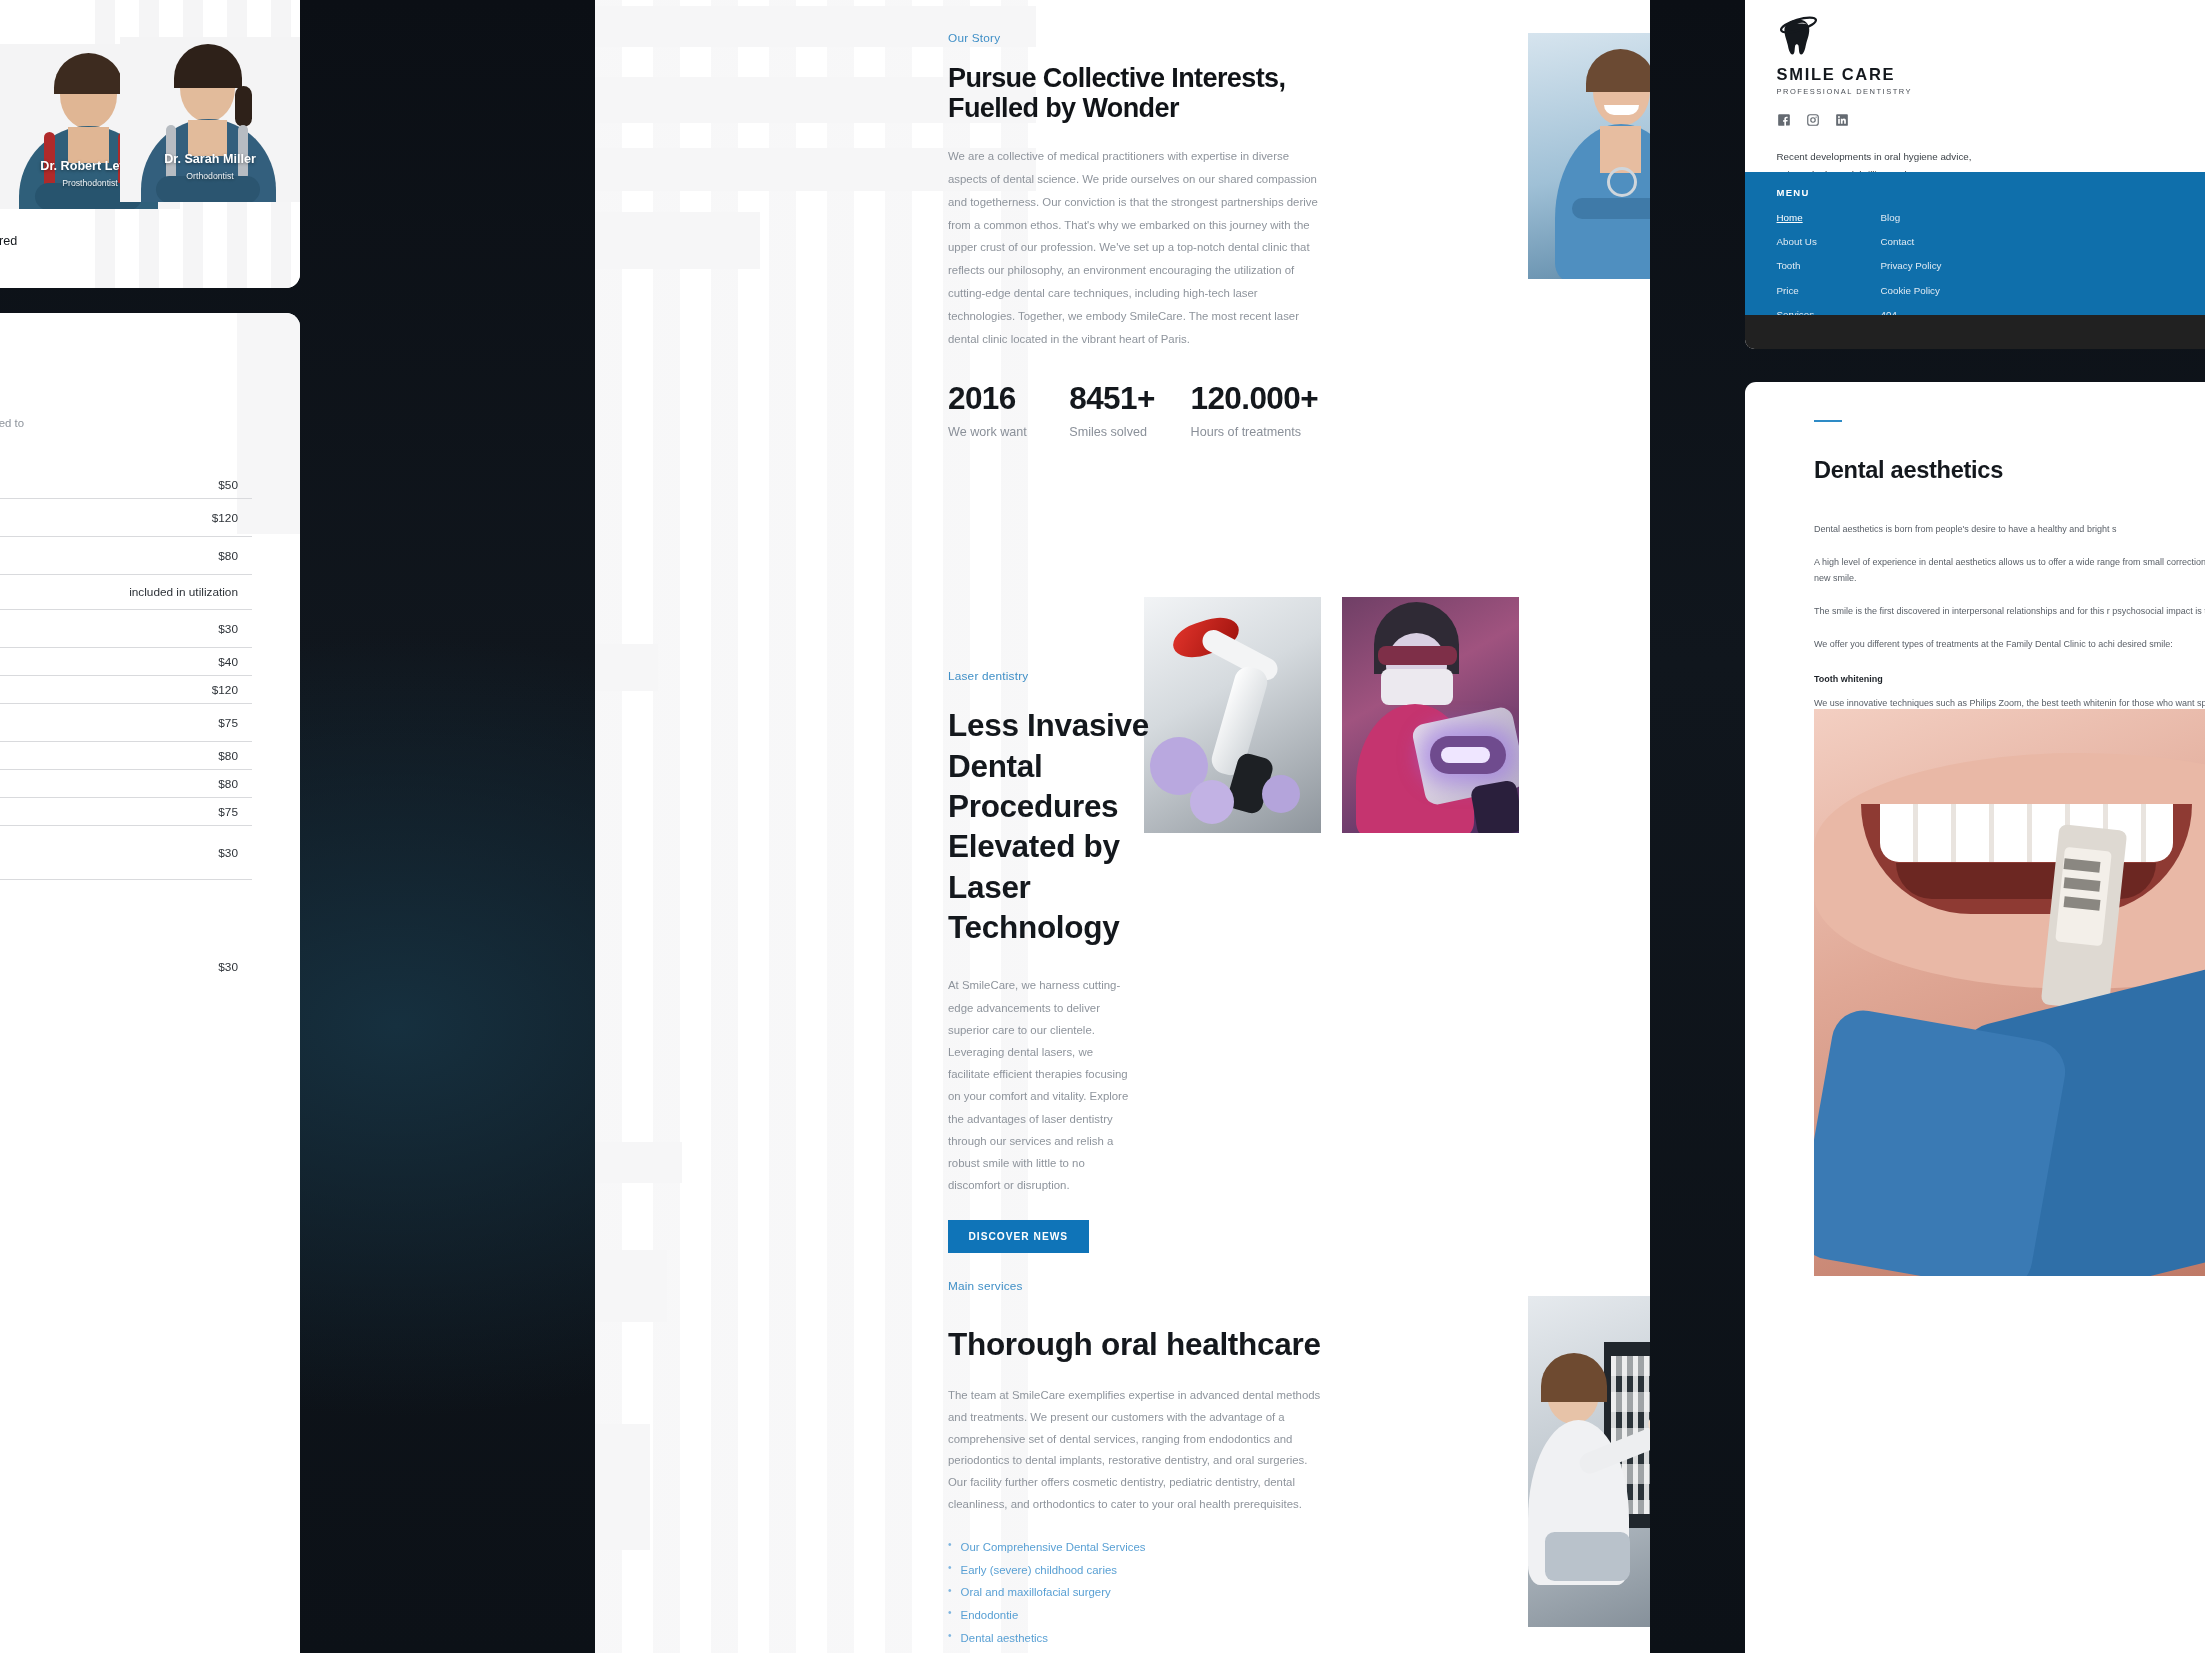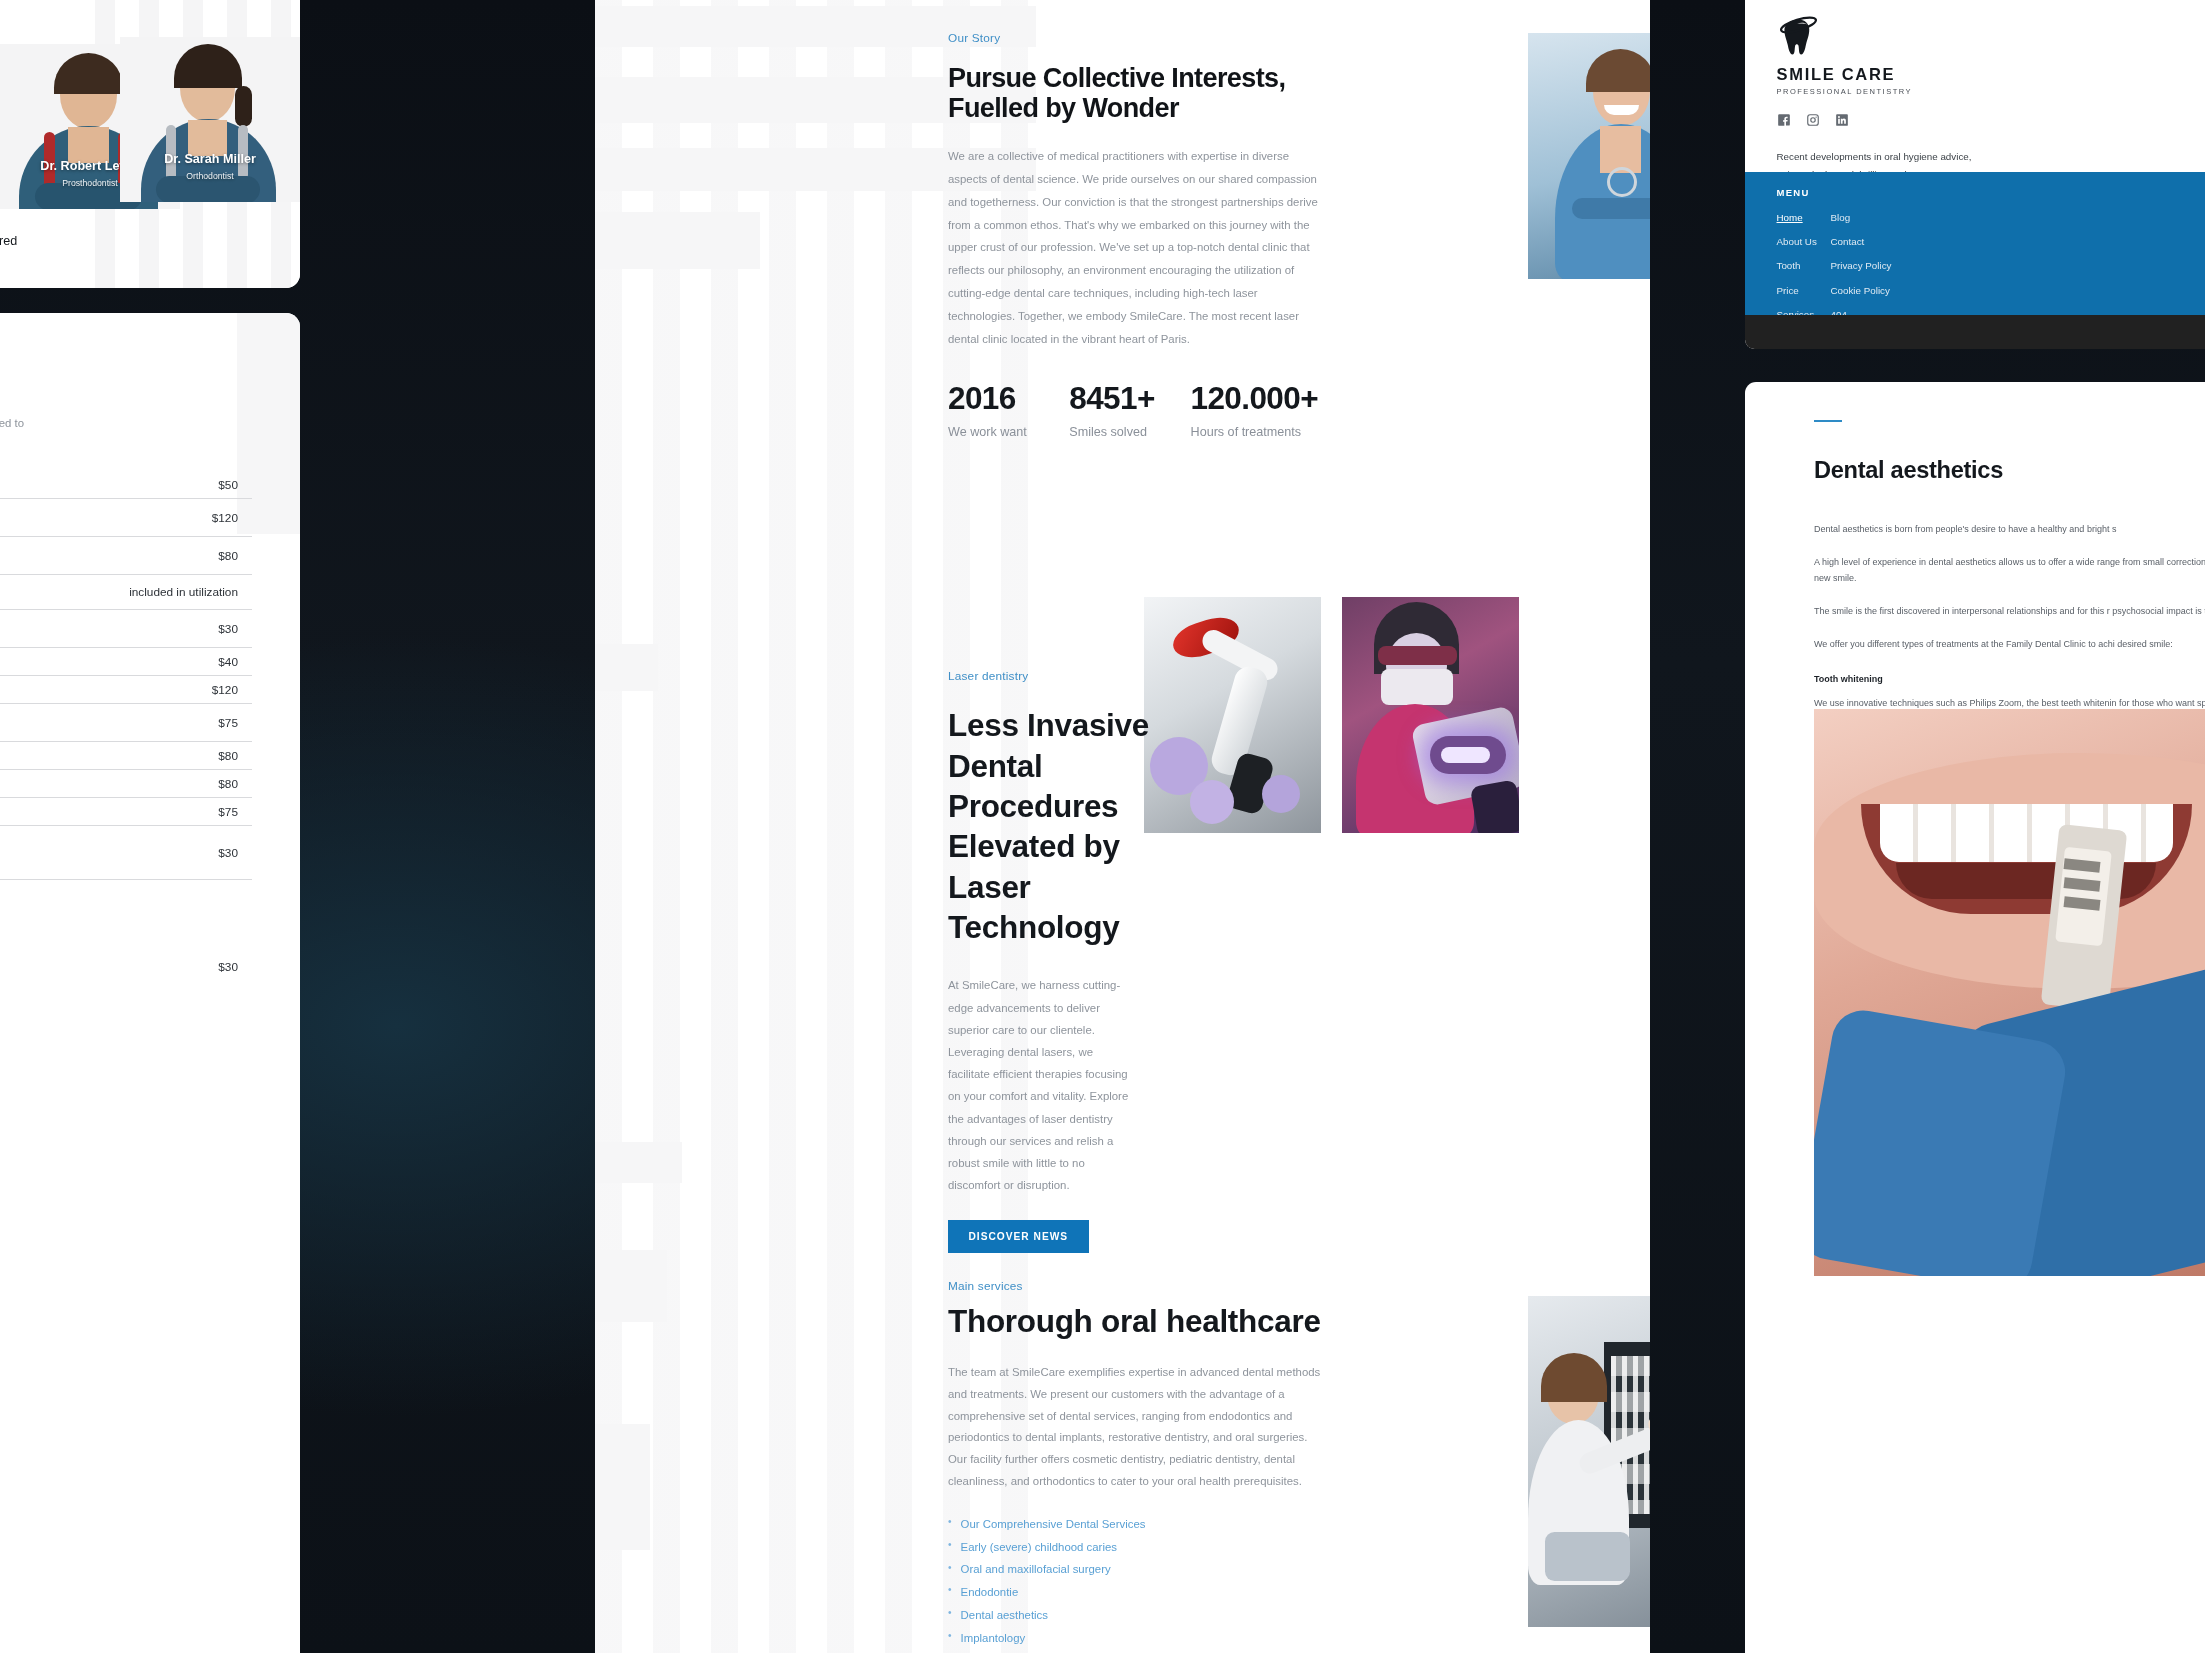--- a/index.html
+++ b/index.html
@@ -269,21 +269,21 @@
       <div class="torso" style="left:14px;top:107px;width:118px;height:134px;background:#c5346f;"></div>
       <div style="position:absolute;left:76px;top:118px;width:102px;height:82px;border-radius:12.6px;background:linear-gradient(120deg,#e4dbe9,#b6aec4);transform:rotate(-12deg);"></div>
       <div style="position:absolute;left:88px;top:139px;width:76px;height:38px;border-radius:19px;background:#6f4b8e;box-shadow:0 0 20.5px 11px rgba(150,110,230,.55);"></div>
       <div style="position:absolute;left:99px;top:150px;width:49px;height:15.8px;border-radius:7.9px;background:#efe6ff;"></div>
       <div style="position:absolute;left:132px;top:186px;width:46px;height:52px;border-radius:9.5px;background:#2a1f3c;transform:rotate(-10deg);"></div>
     </div>
   </div>
 
   <div class="content" style="position:absolute;left:353px;top:1303px;width:378px;">
     <div class="eyebrow">Main services</div>
-    <h2 class="h2" style="margin-top:8px;">Thorough oral healthcare</h2>
+    <h2 class="h2" style="margin-top:31px;">Thorough oral healthcare</h2>
     <p class="body-copy" style="margin-top:20.5px;width:378px;line-height:1.9;">The team at SmileCare exemplifies expertise in advanced dental methods and treatments. We present our customers with the advantage of a comprehensive set of dental services, ranging from endodontics and periodontics to dental implants, restorative dentistry, and oral surgeries. Our facility further offers cosmetic dentistry, pediatric dentistry, dental cleanliness, and orthodontics to cater to your oral health prerequisites.</p>
     <ul class="svc-list" style="margin-top:20.5px;">
       <li>Our Comprehensive Dental Services</li>
       <li>Early (severe) childhood caries</li>
       <li>Oral and maxillofacial surgery</li>
       <li>Endodontie</li>
       <li>Dental aesthetics</li>
       <li>Implantology</li>
     </ul>
 
@@ -454,21 +454,21 @@
 
     <div class="sub-row">
       <input class="email-input" type="email" placeholder="name@email.com" style="">
       <button class="sub-btn">Subscribe</button>
     </div>
   </div>
 
   <div class="blue-footer" style="position:absolute;left:0;top:181px;width:599px;height:143px;">
     <div style="position:absolute;left:31.5px;top:15.8px;">
       <div class="foot-head">MENU</div>
-      <div style="display:flex;">
+      <div style="display:flex;gap:50px;">
         <div style="width:54px;">
           <a class="foot-link active" href="#">Home</a>
           <a class="foot-link" href="#">About Us</a>
           <a class="foot-link" href="#">Tooth</a>
           <a class="foot-link" href="#">Price</a>
           <a class="foot-link" href="#">Services</a>
         </div>
         <div style="width:87px;">
           <a class="foot-link" href="#">Blog</a>
           <a class="foot-link" href="#">Contact</a>

